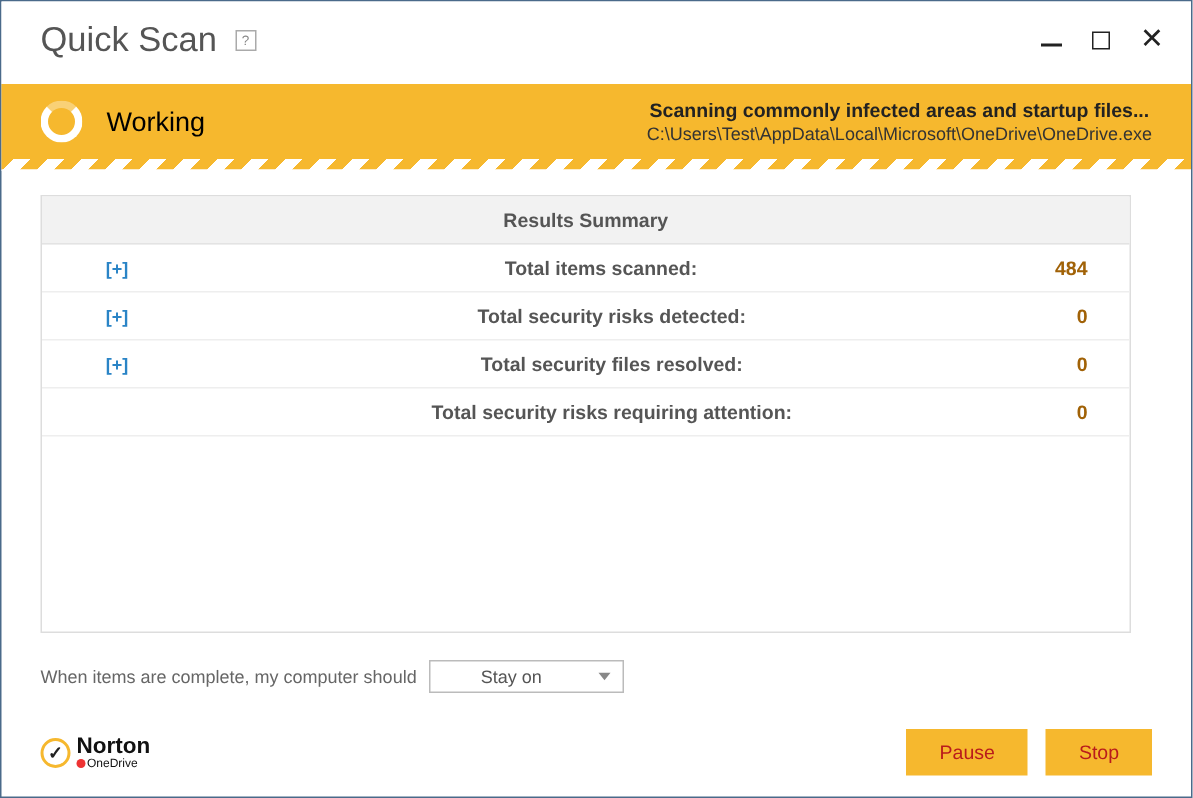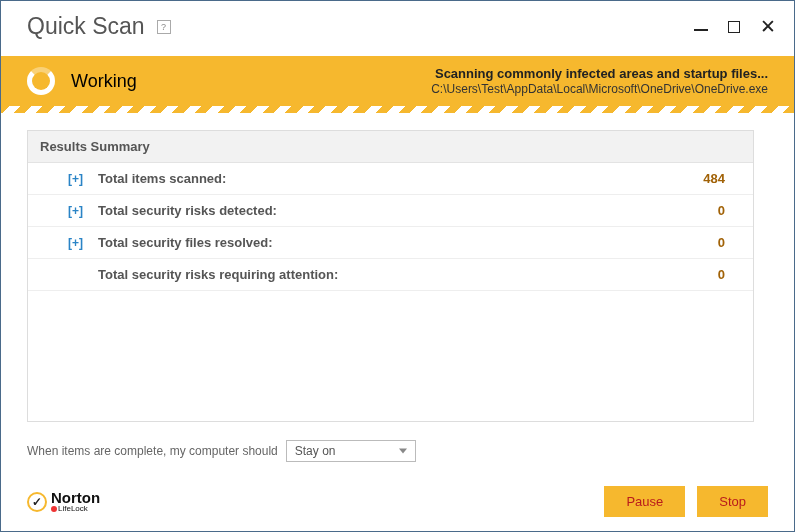--- a/index.html
+++ b/index.html
@@ -1,15 +1,15 @@
 <!DOCTYPE html>
 <html><head>
 <meta charset="utf-8">
 <style>
-* { margin: 0; padding: 0; box-sizing: border-box; }
+* { margin: 0; padding: 0; box-sizing: border-box; text-align: center; }
 body {
   font-family: "Segoe UI", Arial, sans-serif;
   background: #fff;
   width: 795px;
   height: 532px;
   overflow: hidden;
   border: 1px solid #4a6a8a;
 }
 .titlebar {
   display: flex;
@@ -236,21 +236,21 @@
     </div>
   </div>
 
   <div class="footer">
     <div class="logo">
       <div class="logo-check">✓</div>
       <div class="logo-text">
         <span class="logo-main">Norton</span>
         <span class="logo-sub">
             <span class="dot"></span>
-            <span>LifeLock</span>
+            <span>OneDrive</span>
           </span>
       </div>
     </div>
     <div class="footer-btns">
       <button class="btn">Pause</button>
       <button class="btn">Stop</button>
     </div>
   </div>
 
 </div>

